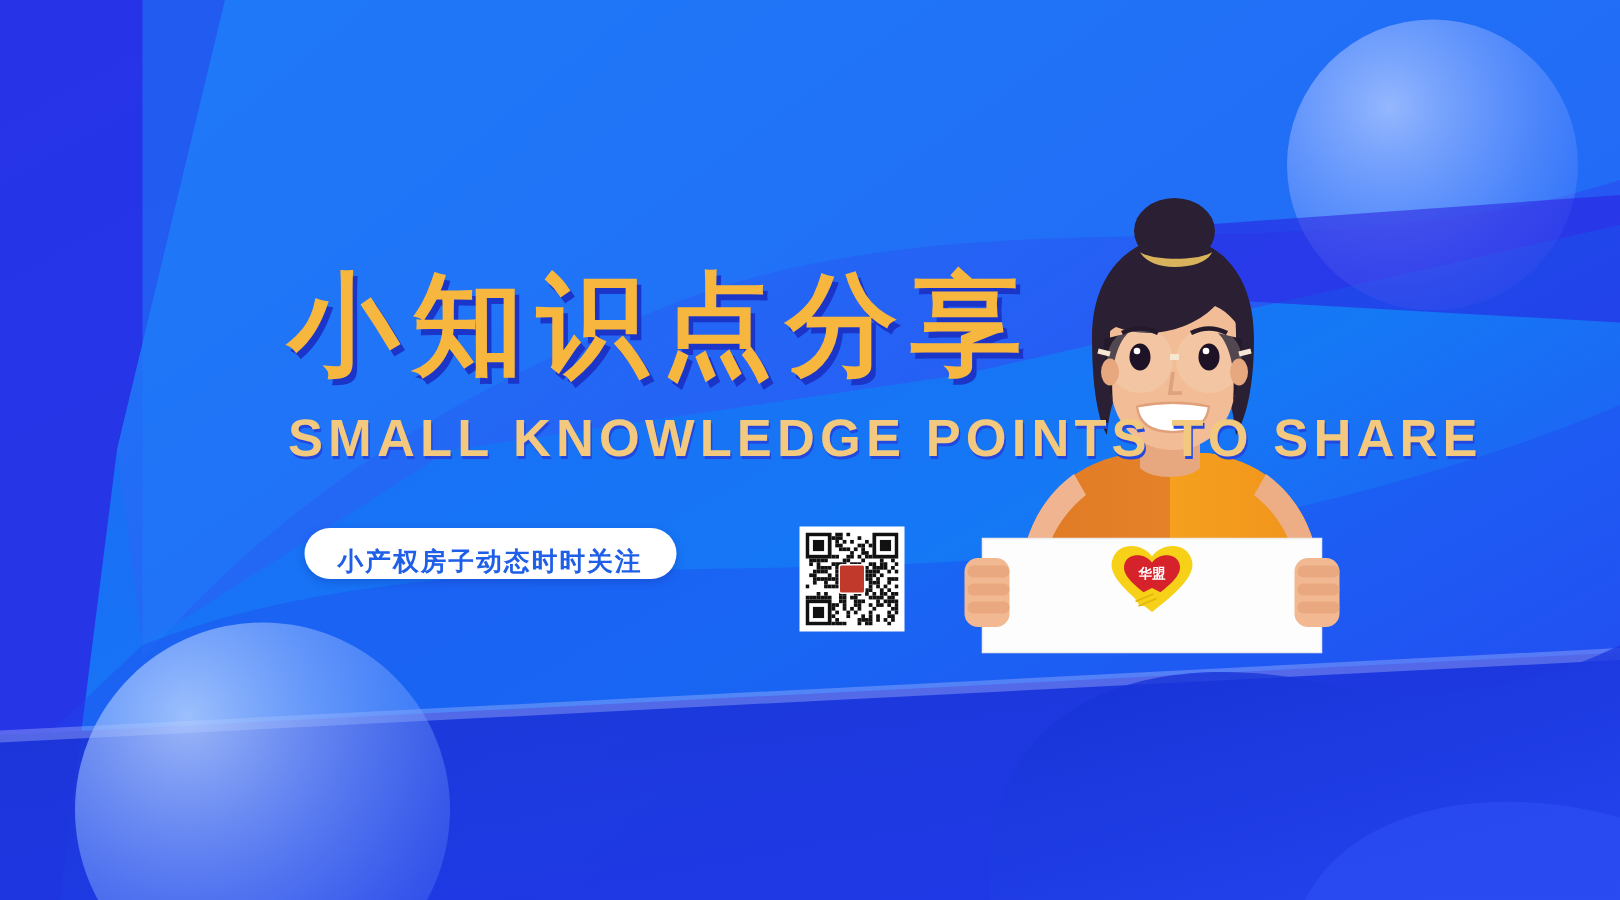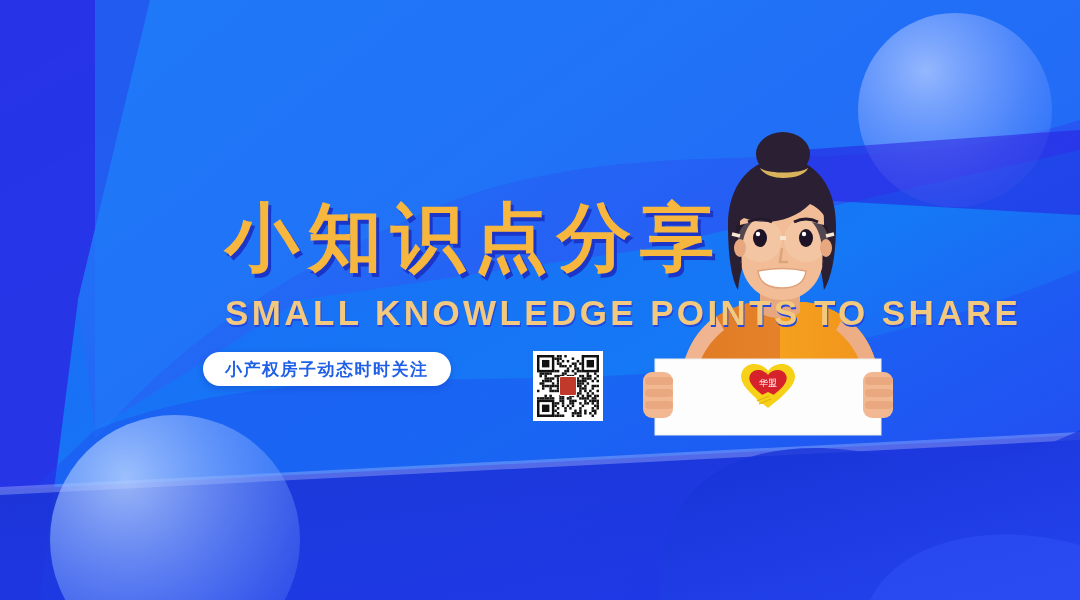--- a/index.html
+++ b/index.html
@@ -2,53 +2,53 @@
 <html><head>
 <meta charset="utf-8">
 <style>
   html,body{margin:0;padding:0;background:#1a1a1a;}
   #banner{
     position:relative;width:1080px;height:600px;overflow:hidden;
     font-family:"Liberation Sans","DejaVu Sans",sans-serif;
     background:linear-gradient(120deg,#2b3af0 0%,#1a6ef5 22%,#1578f5 55%,#2a45f2 100%);
   }
   .layer{position:absolute;top:0;left:0;width:1080px;height:600px;}
-  .txt-block{position:absolute;left:192px;top:199px;width:470px;margin-left:33px;}
+  .txt-block{position:absolute;left:192px;top:179px;width:470px;}
   .title{
     font-size:74px;font-weight:700;letter-spacing:9px;line-height:1.05;
     color:#f7b63d;text-shadow:3px 4px 0 #1b35c9;white-space:nowrap;
     font-family:"DejaVu Sans","Liberation Sans",sans-serif;
   }
   .subtitle{
     margin-top:16px;font-size:35px;font-weight:600;letter-spacing:3.4px;
     color:#f2c97e;text-shadow:1px 2px 0 #2348e0;white-space:nowrap;
   }
   .pill{
     position:absolute;left:203px;top:352px;height:34px;padding:0 22px;
-    background:#ffffff;border-radius:17px;display:flex;align-items:center;
+    background:#ffffff;border-radius:17px;display:flex;align-items:flex-end;
     justify-content:center;box-shadow:0 2px 6px rgba(10,30,140,.25);
   }
   .pill span{
     font-size:17px;font-weight:700;letter-spacing:1.5px;color:#1f5fe8;
     white-space:nowrap;font-family:"DejaVu Sans","Liberation Sans",sans-serif;
   }
   .qr{
     position:absolute;left:533px;top:351px;width:70px;height:70px;
     background:#fff;padding:4px;box-sizing:border-box;
   }
   .qr-inner{position:relative;width:100%;height:100%;}
   .qr-logo{
     position:absolute;left:50%;top:50%;transform:translate(-50%,-50%);
     width:16px;height:18px;background:#c0392b;border-radius:2px;z-index:3;
     border:1.5px solid #fff;
   }
   .char{position:absolute;left:620px;top:130px;width:320px;height:330px;}
   .sign-label{
     position:absolute;left:50%;top:50%;transform:translate(-50%,-50%);
-    color:#ffffff;font-size:9px;font-weight:400;letter-spacing:0;
+    color:#ffffff;font-size:9px;font-weight:700;letter-spacing:0;
     font-family:"DejaVu Sans",sans-serif;pointer-events:none;
   }
 </style>
 </head>
 <body>
 
 <div id="banner">
 
   <svg class="layer" viewBox="0 0 1080 600" preserveAspectRatio="none">
     <defs>

